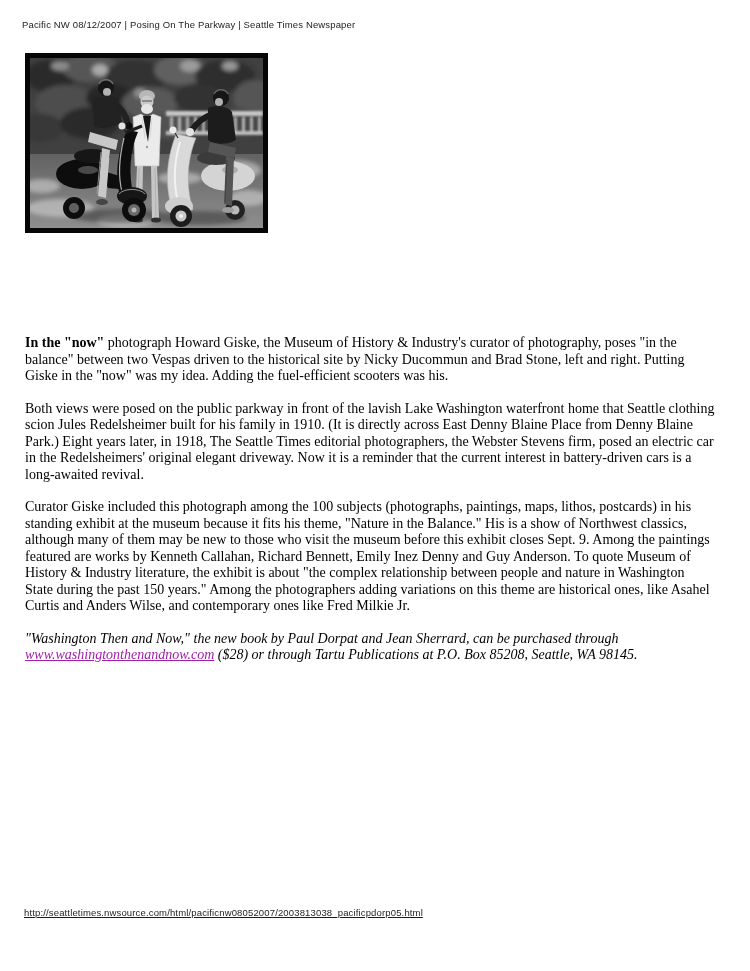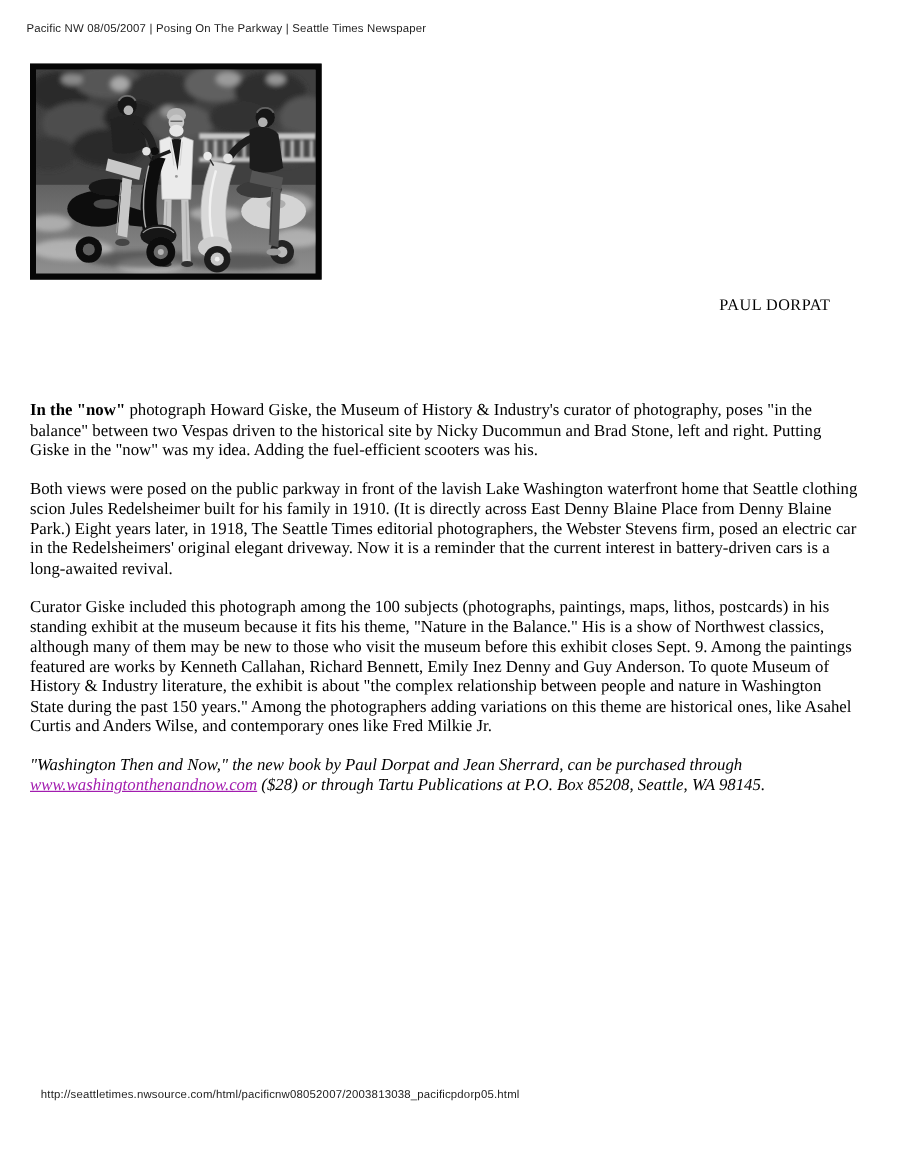--- a/index.html
+++ b/index.html
@@ -14,21 +14,21 @@
   }
   .meta {
     position: absolute;
     font-family: "Liberation Sans", sans-serif;
     font-size: 9.5px;
     color: #1c1c1c;
     letter-spacing: 0.15px;
     white-space: nowrap;
   }
   .header-line { top: 19px; left: 22px; }
-  .footer-line { top: 907px; left: 34px; }
+  .footer-line { top: 907px; left: 24px; text-decoration: underline; }
   .photo-frame {
     position: absolute;
     top: 53px;
     left: 25px;
     width: 233px;
     height: 170px;
     border: 5px solid #060606;
     background: #4a4a4a;
   }
   .photo-frame svg { display: block; width: 233px; height: 170px; }
@@ -58,21 +58,21 @@
     color: #a21caf;
     text-decoration: underline;
     cursor: pointer;
   }
 </style>
 </head>
 <body>
 
 <div class="page">
 
-  <div class="meta header-line">Pacific NW 08/05/2007 | Posing On The Parkway | Seattle Times Newspaper</div>
+  <div class="meta header-line">Pacific NW 08/12/2007 | Posing On The Parkway | Seattle Times Newspaper</div>
 
   <div class="photo-frame" title="Black-and-white photograph: a man in a white jacket stands between two Vespa scooters with helmeted riders, on a parkway in front of trees and an ornamental fence">
     <svg viewBox="0 0 233 170" xmlns="http://www.w3.org/2000/svg" preserveAspectRatio="none">
       <defs>
         <linearGradient id="pav" x1="0" y1="0" x2="0" y2="1">
           <stop offset="0" stop-color="#626262"></stop>
           <stop offset="1" stop-color="#8f8f8f"></stop>
         </linearGradient>
         <filter id="blur2" x="-20%" y="-20%" width="140%" height="140%">
             <feGaussianBlur stdDeviation="2"></feGaussianBlur>
@@ -225,21 +225,20 @@
         <g>
           <path d="M180,84 L206,90 L204,100 L178,94 Z" fill="#555555"></path>
           <path d="M196,98 L204,100 L202,148 L194,146 Z" fill="#555555"></path>
           <line x1="197" y1="102" x2="195" y2="144" stroke="#3d3d3d" stroke-width="0.8"></line>
           <ellipse cx="198" cy="152" rx="6" ry="3" fill="#9c9c9c"></ellipse>
         </g>
       </g>
     </svg>
   </div>
 
-  <div class="photo-credit">PAUL DORPAT</div>
 
   <div class="article">
     <p class="p-extra-gap"><span class="bold-lead">In the "now"</span><span> photograph Howard Giske, the Museum of History &amp; Industry's curator of photography, poses "in the balance" between two Vespas driven to the historical site by Nicky Ducommun and Brad Stone, left and right. Putting Giske in the "now" was my idea. Adding the fuel-efficient scooters was his.</span></p>
     <p>Both views were posed on the public parkway in front of the lavish Lake Washington waterfront home that Seattle clothing scion Jules Redelsheimer built for his family in 1910. (It is directly across East Denny Blaine Place from Denny Blaine Park.) Eight years later, in 1918, The Seattle Times editorial photographers, the Webster Stevens firm, posed an electric car in the Redelsheimers' original elegant driveway. Now it is a reminder that the current interest in battery-driven cars is a long-awaited revival.</p>
     <p>Curator Giske included this photograph among the 100 subjects (photographs, paintings, maps, lithos, postcards) in his standing exhibit at the museum because it fits his theme, "Nature in the Balance." His is a show of Northwest classics, although many of them may be new to those who visit the museum before this exhibit closes Sept. 9. Among the paintings featured are works by Kenneth Callahan, Richard Bennett, Emily Inez Denny and Guy Anderson. To quote Museum of History &amp; Industry literature, the exhibit is about "the complex relationship between people and nature in Washington State during the past 150 years." Among the photographers adding variations on this theme are historical ones, like Asahel Curtis and Anders Wilse, and contemporary ones like Fred Milkie Jr.</p>
     <p class="italic-par"><span>"Washington Then and Now," the new book by Paul Dorpat and Jean Sherrard, can be purchased through </span><a class="book-link">www.washingtonthenandnow.com</a><span> ($28) or through Tartu Publications at P.O. Box 85208, Seattle, WA 98145.</span></p>
   </div>
 
   <div class="meta footer-line">http://seattletimes.nwsource.com/html/pacificnw08052007/2003813038_pacificpdorp05.html</div>
 

